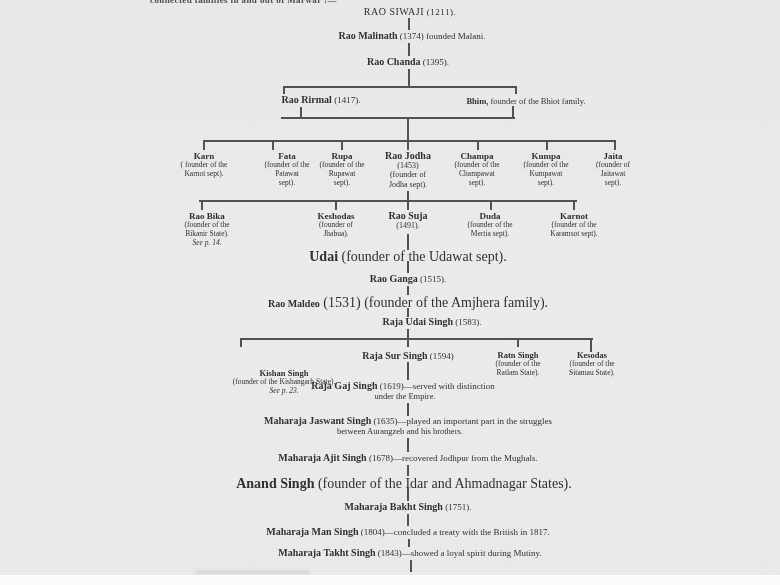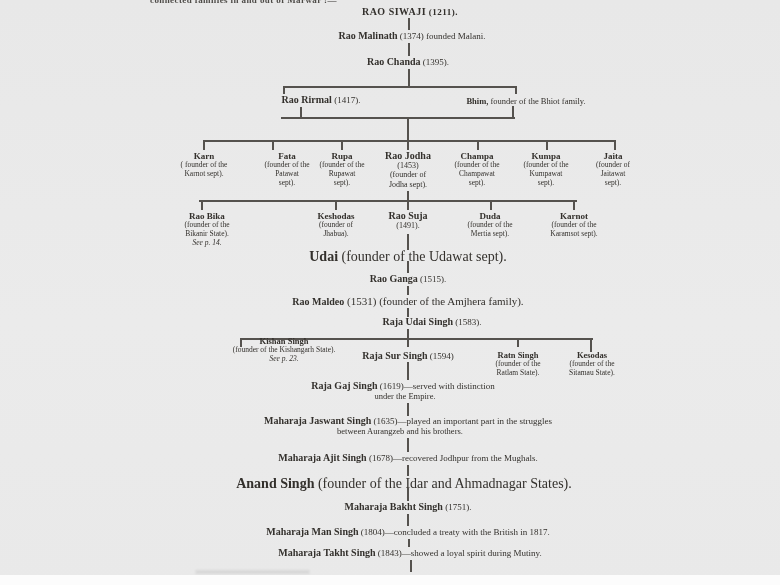--- a/index.html
+++ b/index.html
@@ -12,25 +12,25 @@
     background:var(--paper);
     background-image:linear-gradient(180deg,#e8e8e8 0%,#ebebeb 55%,#e9e9e9 100%);
     color:var(--ink);
   }
   .cx{position:absolute; transform:translateX(-50%); white-space:nowrap; text-align:center;}
   .blk{position:absolute; transform:translateX(-50%); text-align:center;}
   .nm{font-weight:bold;}
   .nm9{font-weight:bold; font-size:9px; line-height:10px; display:block;}
   .nm85{font-weight:600; font-size:8.5px; line-height:10px; display:block;}
   .dt{font-size:9px;}
-  .dt85{font-size:11px;}
+  .dt85{font-size:14px;}
   .sm{display:block; font-size:7.5px; line-height:8.8px;}
   .sm8{display:block; font-size:8px; line-height:9.4px;}
   .it{font-style:italic;}
-  .caps{letter-spacing:.5px; font-size:10px; font-weight:bold;}
+  .caps{letter-spacing:.5px; font-size:10px; font-weight:normal;}
   .row10{font-size:10px;}
   .row9{font-size:14px;}
   .row85{font-size:8.5px;}
   .vl{position:absolute; width:1.5px; background:var(--line);}
   .vl.b{width:2.2px;}
   .hl{position:absolute; height:1.7px; background:var(--line);}
   .cut{position:absolute; top:-5px; left:150px; font-size:9px; font-weight:bold; letter-spacing:.4px; white-space:nowrap; opacity:.85;}
   .smudge{position:absolute; top:570px; left:195px; width:115px; height:4px; background:rgba(110,110,110,.14); filter:blur(1px); border-radius:2px;}
   .band{position:absolute; left:0; top:575px; width:780px; height:10px; background:var(--band);}
 </style>
@@ -160,21 +160,21 @@
   <div class="cx row10" style="left:432px; top:316px;"><span class="nm">Raja Udai Singh</span><span class="dt"> (1583).</span></div>
 
   <div class="vl" style="left:407px; top:329px; height:9px;"></div>
 
   <div class="hl" style="left:240px; top:338px; width:353px;"></div>
   <div class="vl" style="left:240px; top:339px; height:8px;"></div>
   <div class="vl b" style="left:407px; top:339px; height:8px;"></div>
   <div class="vl" style="left:517px; top:339px; height:8px;"></div>
   <div class="vl b" style="left:590px; top:338px; height:14px;"></div>
 
-  <div class="blk" style="left:284px; top:336px; width:200px;">
+  <div class="blk" style="left:284px; top:368px; width:200px;">
     <span class="nm85">Kishan Singh</span>
     <span class="sm">(founder of the Kishangarh State).</span>
     <span class="sm it">See p. 23.</span>
   </div>
   <div class="cx row10" style="left:408px; top:350px;"><span class="nm">Raja Sur Singh</span><span class="dt"> (1594)</span></div>
   <div class="blk" style="left:518px; top:350px; width:84px;">
     <span class="nm85">Ratn Singh</span>
     <span class="sm">(founder of the</span>
     <span class="sm">Ratlam State).</span>
   </div>

